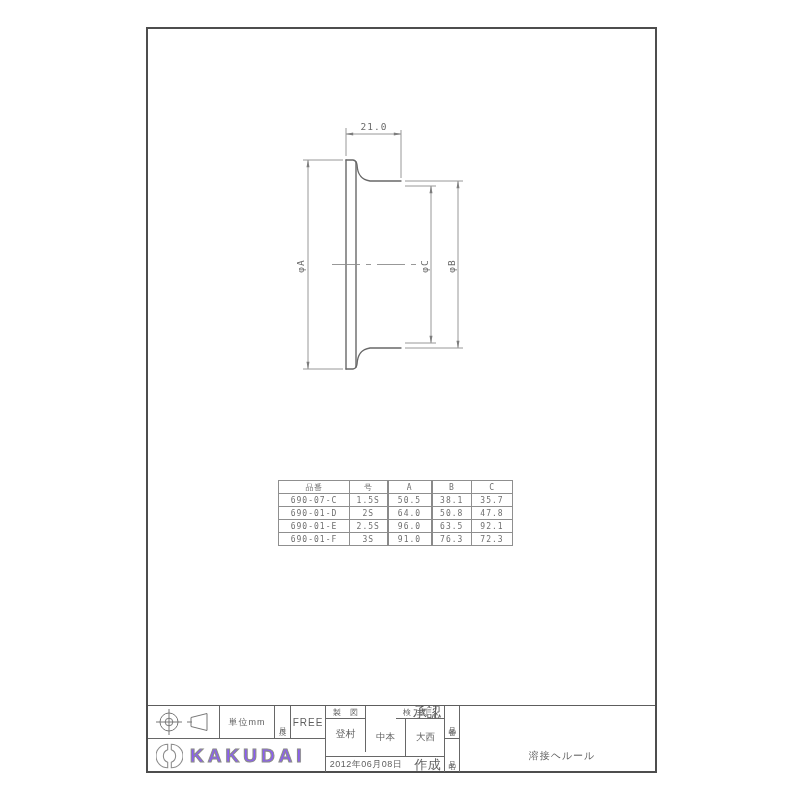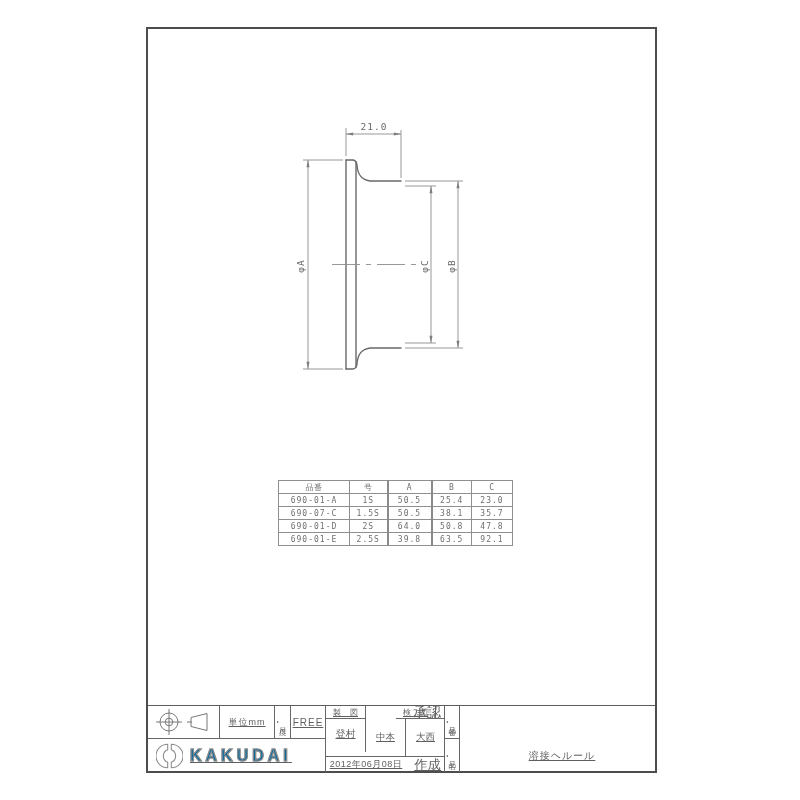--- a/index.html
+++ b/index.html
@@ -24,29 +24,29 @@
   #spec-table .c0 { width:71px; } #spec-table .c1 { width:38px; }
   #spec-table .c2 { width:44px; border-left:2px solid #8a8a8a; }
   #spec-table .c3 { width:40px; border-left:2px solid #8a8a8a; }
   #spec-table .c4 { width:41px; }
   #spec-table th { letter-spacing:0.5px; }
 
   
   #tblock { position:absolute; left:0; bottom:0; width:507px; height:66px;
             border-top:1px solid #5d5d5d; font-size:9px; color:#5f5f5f; }
   .cell { position:absolute; display:flex; align-items:center; justify-content:center;
-          overflow:hidden; white-space:nowrap;text-decoration:underline; }
+          overflow:hidden; white-space:nowrap; }
   .br { border-right:1px solid #676767; } .bb { border-bottom:1px solid #676767; } .bt { border-top:1px solid #676767; }
 
   .vtext { writing-mode:vertical-rl; text-orientation:upright; letter-spacing:1px;
            font-size:7.5px; line-height:1; }
 
   .spread { text-align-last:justify; display:block; padding:1px 7px 0 7px; }
 
-  #logo-text { font-size:16px; font-weight:700; letter-spacing:4px; color:#0369a1;
+  #logo-text { font-size:19px; font-weight:700; letter-spacing:4px; color:#8b5cf6;
                -webkit-text-stroke:1.1px #8d8d8d; text-shadow:0 0 1px #9a9a9a; }
 </style>
 </head>
 <body>
 
 <div id="page">
 
   <div id="frame">
 
     <div id="tblock">
@@ -175,43 +175,43 @@
   <table id="spec-table">
     <tbody>
         <tr>
       <th class="c0">品番</th>
       <th class="c1">号</th>
       <th class="c2">A</th>
       <th class="c3">B</th>
       <th class="c4">C</th>
     </tr>
     <tr>
-      <td class="c0">690-01-A</td>
-      <td class="c1">1S</td>
-      <td class="c2">50.5</td>
-      <td class="c3">25.4</td>
-      <td class="c4">23.0</td>
-    </tr>
-    <tr>
       <td class="c0">690-07-C</td>
       <td class="c1">1.5S</td>
       <td class="c2">50.5</td>
       <td class="c3">38.1</td>
       <td class="c4">35.7</td>
     </tr>
     <tr>
       <td class="c0">690-01-D</td>
       <td class="c1">2S</td>
       <td class="c2">64.0</td>
       <td class="c3">50.8</td>
       <td class="c4">47.8</td>
     </tr>
     <tr>
       <td class="c0">690-01-E</td>
       <td class="c1">2.5S</td>
-      <td class="c2">39.8</td>
+      <td class="c2">96.0</td>
       <td class="c3">63.5</td>
       <td class="c4">92.1</td>
     </tr>
+    <tr>
+      <td class="c0">690-01-F</td>
+      <td class="c1">3S</td>
+      <td class="c2">91.0</td>
+      <td class="c3">76.3</td>
+      <td class="c4">72.3</td>
+    </tr>
   </tbody>
     </table>
 
 </div>
 
 </body></html>

